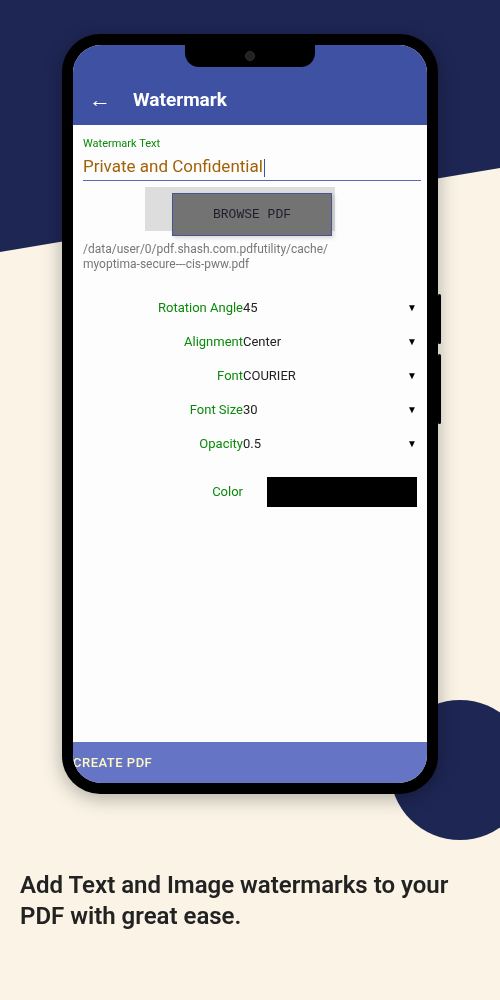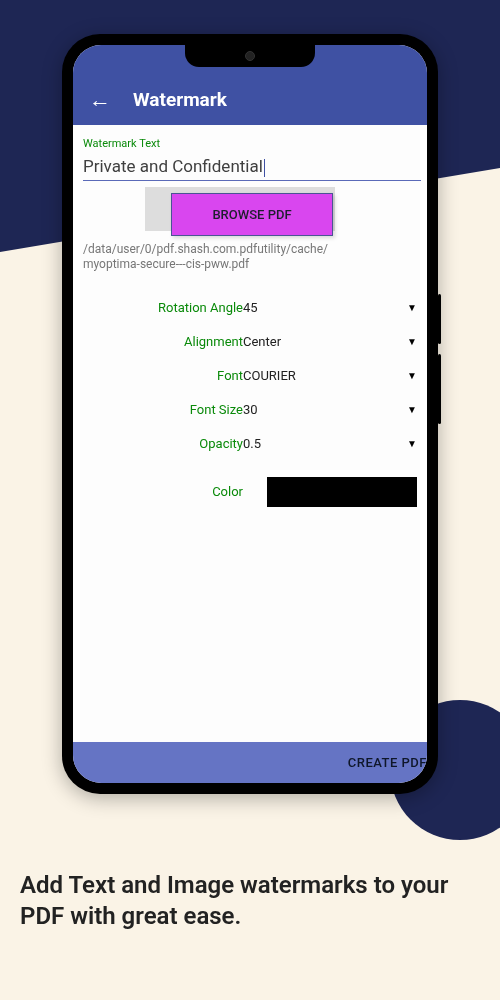--- a/index.html
+++ b/index.html
@@ -114,29 +114,30 @@
     position: relative;
   }
   .browse-shadow {
     position: absolute;
     background: #ddd;
     width: 190px; height: 44px;
     left: 62px; top: -6px;
     z-index: 0;
   }
   .browse-btn {
-    background: #d946ef;
+    background: #737373;
     color: #1e1e2e;
     border: 1px solid #4a5494;
     font-size: 13px;
     font-weight: 500;
     padding: 13px 40px;
     position: relative;
     z-index: 1;
     box-shadow: 2px 2px 4px rgba(0,0,0,0.15);
+    font-family: Liberation Mono, monospace;
   }
   .filepath {
     color: #777;
     font-size: 12px;
     line-height: 1.3;
     margin: 4px 0 18px 0;
   }
   .row {
     display: flex;
     align-items: center;
@@ -159,22 +160,22 @@
     margin-right: 4px;
   }
   .color-swatch {
     width: 150px; height: 30px;
     background: #000;
     margin-left: auto;
     margin-right: 4px;
   }
   .create-bar {
     background: #6574c4;
-    color: #0f172a;
-    text-align: right;
+    color: #fef9c3;
+    text-align: left;
     font-size: 13px;
     font-weight: 500;
     padding: 13px 0;
     letter-spacing: 0.5px;
   }
   .caption {
     position: absolute;
     left: 0; right: 0;
     top: 870px;
     color: #222;
@@ -197,21 +198,21 @@
     <div class="notch"></div>
 
     <div class="appbar">
       <span class="back-arrow">←</span>
       <span class="appbar-title">Watermark</span>
     </div>
 
     <div class="content">
       <div class="field-label">Watermark Text</div>
       <div style="position:relative; border-bottom:1.5px solid #5a6ab8; padding:4px 0 3px 0;">
-        <span style="font-size:17px; color:#404040;">Private and Confidential</span><span class="cursor"></span>
+        <span style="font-size:17px; color:#a16207;">Private and Confidential</span><span class="cursor"></span>
       </div>
 
       <div class="browse-wrap">
         <div class="browse-shadow"></div>
         <div class="browse-btn">BROWSE PDF</div>
       </div>
 
       <div class="filepath" style="white-space:pre-line;">/data/user/0/pdf.shash.com.pdfutility/cache/
 myoptima-secure---cis-pww.pdf</div>
 

